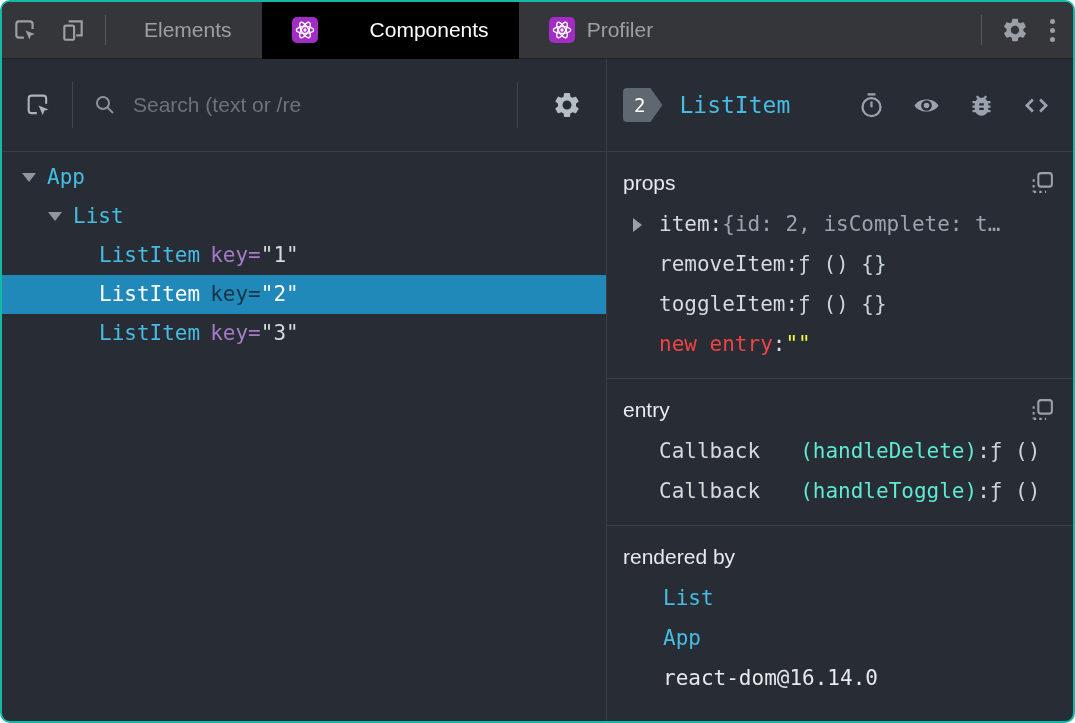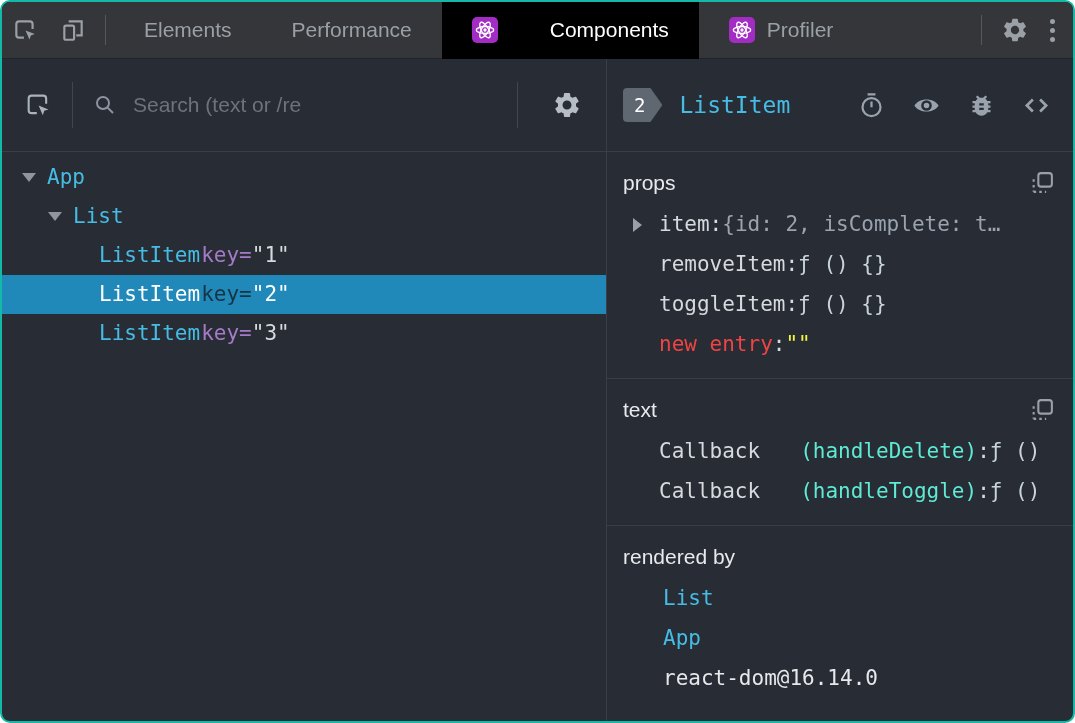--- a/index.html
+++ b/index.html
@@ -34,21 +34,21 @@
   .searchwrap .mag{color:#8d949e;margin-right:14px;flex:0 0 auto;}
   .search-input{flex:1;background:transparent;border:none;outline:none;color:#c9ced4;
     font-family:"Liberation Sans","DejaVu Sans",sans-serif;font-size:21px;min-width:0;}
   .search-input::placeholder{color:#6d737d;}
   .ltoolbar .gear2{color:#b6bdc5;margin-left:14px;}
   
   .tree{flex:1;padding-top:6px;font-family:"DejaVu Sans Mono","Liberation Mono",monospace;font-size:21px;overflow:hidden;}
   .trow{height:39px;line-height:39px;display:flex;align-items:center;cursor:pointer;white-space:nowrap;}
   .tri{width:0;height:0;border-left:7px solid transparent;border-right:7px solid transparent;border-top:9px solid #8f969e;display:inline-block;margin-right:11px;flex:0 0 auto;}
   .comp{color:#46bce4;}
-  .attr{color:#a57bc8;margin-left:1px;}
+  .attr{color:#a57bc8;margin-left:10px;}
   .eq{color:#a57bc8;}
   .attrval{color:#d7dadd;}
   .trow.sel{background:#2089ba;}
   .trow.sel .comp{color:#ffffff;}
   .trow.sel .attr,.trow.sel .eq{color:#173442;}
   .trow.sel .attrval{color:#ffffff;}
   
   .rheader{height:93px;flex:0 0 93px;border-bottom:1px solid #3a3f47;display:flex;align-items:center;padding:0 22px 0 16px;}
   .badge{background:#5f6771;color:#ffffff;font-size:19px;font-family:"DejaVu Sans Mono","Liberation Mono",monospace;
     height:34px;line-height:34px;padding:0 17px 0 11px;border-radius:4px;
@@ -91,23 +91,20 @@
     <div class="icon-btn">
       <svg width="26" height="26" viewBox="0 0 24 24" fill="none" stroke="currentColor" stroke-width="2">
         <rect x="4" y="8" width="9" height="13" rx="1.5"></rect>
         <path d="M9 5V4h11v13h-5"></path>
       </svg>
     </div>
     <div class="vsep"></div>
     <div class="tab">
         <span>Elements</span>
       </div>
-    <div class="tab">
-        <span>Performance</span>
-      </div>
     <div class="tab active">
       <span class="react-chip">
         <svg width="22" height="22" viewBox="0 0 24 24" fill="none" stroke="#ffffff" stroke-width="1.5">
           <ellipse cx="12" cy="12" rx="9.5" ry="3.8"></ellipse>
           <ellipse cx="12" cy="12" rx="9.5" ry="3.8" transform="rotate(60 12 12)"></ellipse>
           <ellipse cx="12" cy="12" rx="9.5" ry="3.8" transform="rotate(120 12 12)"></ellipse>
           <circle cx="12" cy="12" r="1.8" fill="#ffffff" stroke="none"></circle>
         </svg>
       </span>
       <span>Components</span>
@@ -250,21 +247,21 @@
         <div class="krow">
           <span class="pkey">toggleItem</span><span class="psep">:</span><span class="pval fn">ƒ () {}</span>
         </div>
         <div class="krow">
           <span class="pkey dim">new entry</span><span class="psep">:</span><span class="pval str">""</span>
         </div>
       </div>
 
       <div class="sect">
         <div class="sect-head">
-          <span class="sect-title">text</span>
+          <span class="sect-title">entry</span>
           <span class="copybtn">
             <svg width="25" height="25" viewBox="0 0 24 24" fill="none" stroke="currentColor" stroke-width="2">
               <rect x="8" y="2" width="13" height="13" rx="2.5"></rect>
               <path d="M3.5 8v12" stroke-dasharray="2.4 3"></path>
               <path d="M3.5 20h12" stroke-dasharray="2.4 3"></path>
             </svg>
           </span>
         </div>
         <div class="krow">
           <span class="pkey">Callback</span><span class="hparen">(handleDelete)</span><span class="psep">:</span><span class="pval fn">ƒ () {}</span>

